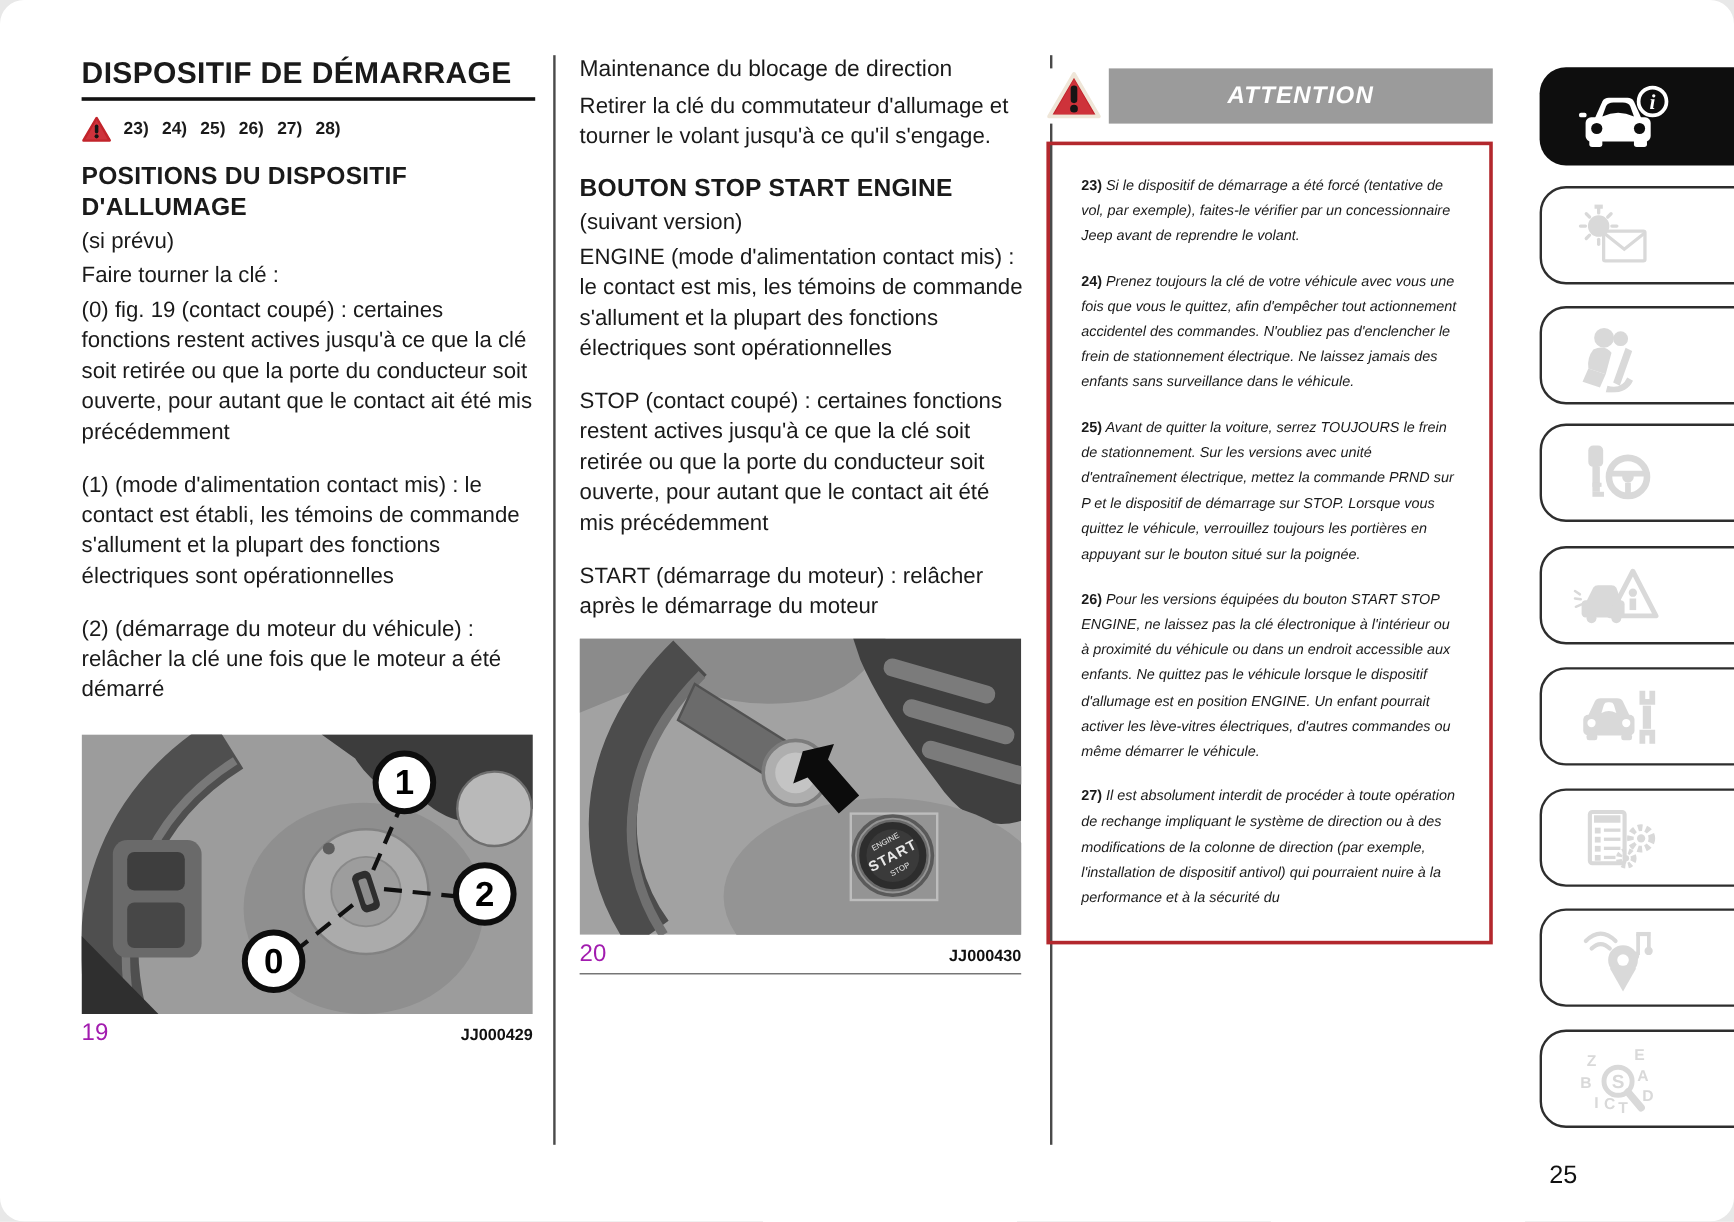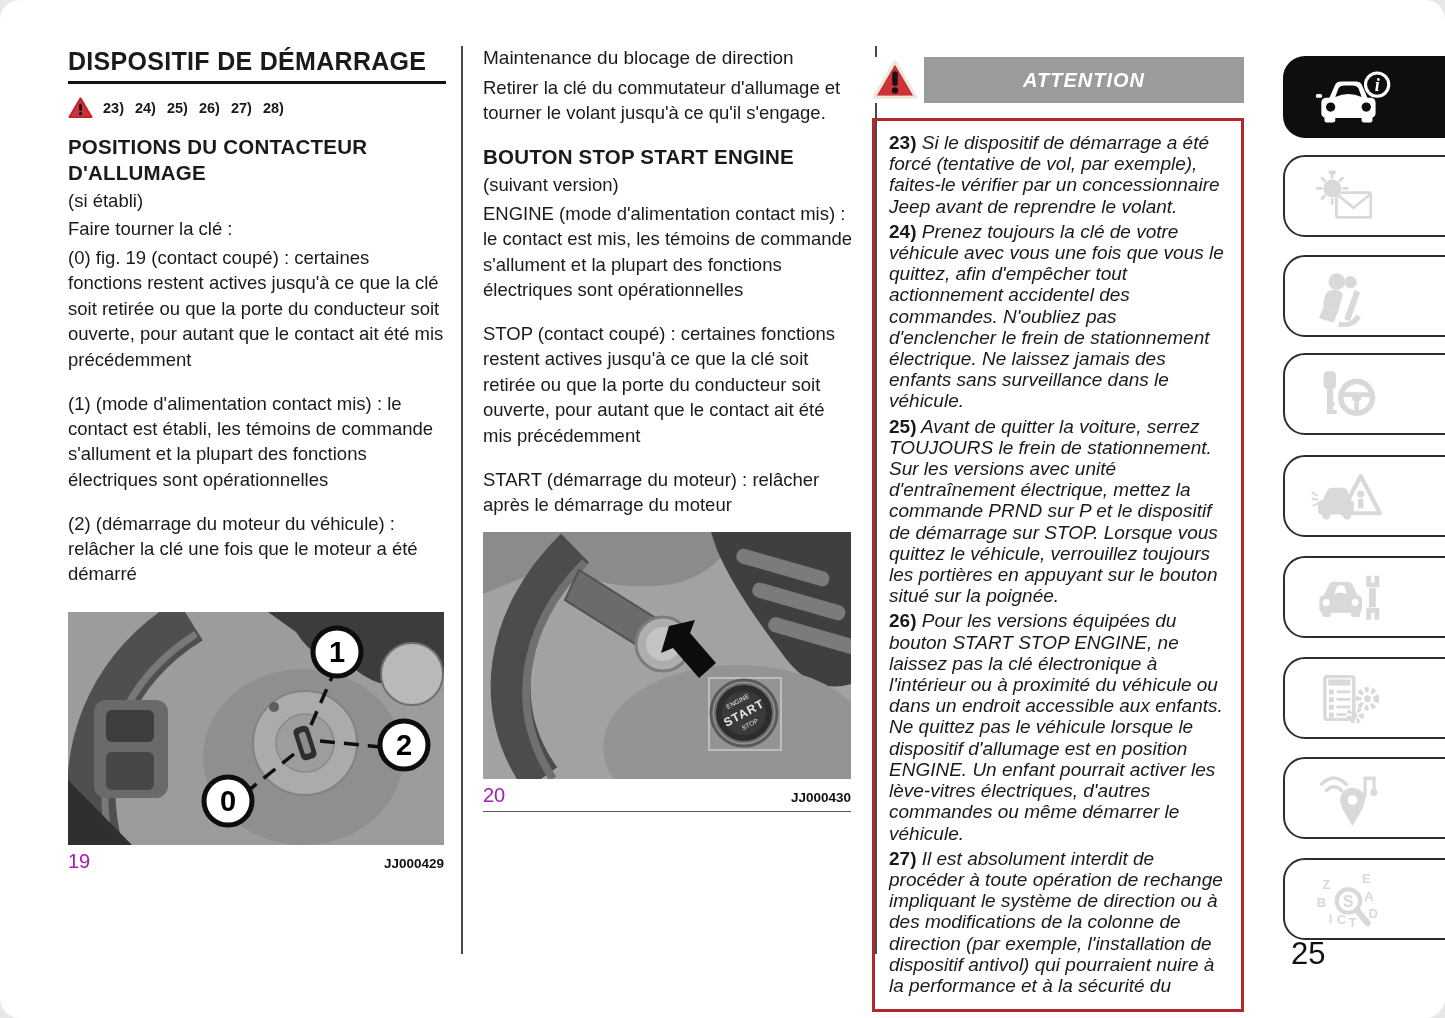--- a/index.html
+++ b/index.html
@@ -35,52 +35,52 @@
   .fig-num{font-size:20px;color:#a21caf;}
   .fig-code{font-size:13.5px;font-weight:bold;color:#111;}
   .fig20-rule{height:1px;background:#555;margin-top:4px;}
 
   
   .att-banner{display:flex;height:46px;}
   .att-icon-cell{width:52px;background:#fff;display:flex;align-items:center;justify-content:flex-start;}
   .att-bar{flex:1;background:#9b9b9b;display:flex;align-items:center;justify-content:center;}
   .att-title{color:#fff;font-size:20px;font-weight:bold;font-style:italic;letter-spacing:1px;}
   .att-box{margin-top:15px;border:3px solid #b3282d;padding:7px 10px 9px 10px;}
-  .att-box p{margin:4px;font-size:19px;line-height:21.2px;font-style:italic;}
+  .att-box p{margin:16px;font-size:12px;line-height:21.2px;font-style:italic;}
   .att-box .num{font-weight:bold;font-style:normal;}
 
   
   .tab{position:absolute;left:1283px;width:185px;height:82px;border-radius:22px;box-sizing:border-box;}
   .tab.inactive{background:#fff;border:2.5px solid #2e2e2e;}
   .tab.active{background:#0e0e0e;}
   .tab svg{position:absolute;left:24px;top:50%;transform:translateY(-50%);}
 
-  .page-num{position:absolute;left:1291px;top:936px;font-size:31px;color:#111;}
+  .page-num{position:absolute;left:1291px;top:968px;font-size:21px;color:#111;}
 </style>
 </head>
 <body>
 
 <div class="page">
 
   <div class="col col-left">
     <div class="main-title">DISPOSITIF DE DÉMARRAGE</div>
     <div class="title-rule"></div>
 
     <div class="warn-row">
       <svg width="25" height="22" viewBox="0 0 100 90">
         <path d="M50 5 L95 82 L5 82 Z" fill="#c2242b" stroke="#c2242b" stroke-width="8" stroke-linejoin="round"></path>
         <path d="M50 12 L88 79 L12 79 Z" fill="#d9404a" opacity="0.55"></path>
         <rect x="44" y="28" width="12" height="30" rx="6" fill="#151515"></rect>
         <circle cx="50" cy="68" r="7" fill="#151515"></circle>
       </svg>
       <span class="refs">23) 24) 25) 26) 27) 28)</span>
     </div>
 
-    <div class="sec-h">POSITIONS DU CONTACTEUR D'ALLUMAGE</div>
-    <div class="subnote">(si établi)</div>
+    <div class="sec-h">POSITIONS DU DISPOSITIF D'ALLUMAGE</div>
+    <div class="subnote">(si prévu)</div>
     <div class="subnote">Faire tourner la clé :</div>
     <p class="body-p">(0) fig. 19 (contact coupé) : certaines fonctions restent actives jusqu'à ce que la clé soit retirée ou que la porte du conducteur soit ouverte, pour autant que le contact ait été mis précédemment</p>
     <p class="body-p">(1) (mode d'alimentation contact mis) : le contact est établi, les témoins de commande s'allument et la plupart des fonctions électriques sont opérationnelles</p>
     <p class="body-p">(2) (démarrage du moteur du véhicule) : relâcher la clé une fois que le moteur a été démarré</p>
   </div>
 
   <div class="figure fig19">
     <svg class="fig-img" width="376" height="233" viewBox="0 0 376 233">
       <rect width="376" height="233" fill="#9c9c9c"></rect>
       <path d="M200 0 H376 V62 Q325 88 288 58 Q248 52 228 20 Z" fill="#3c3c3c"></path>

